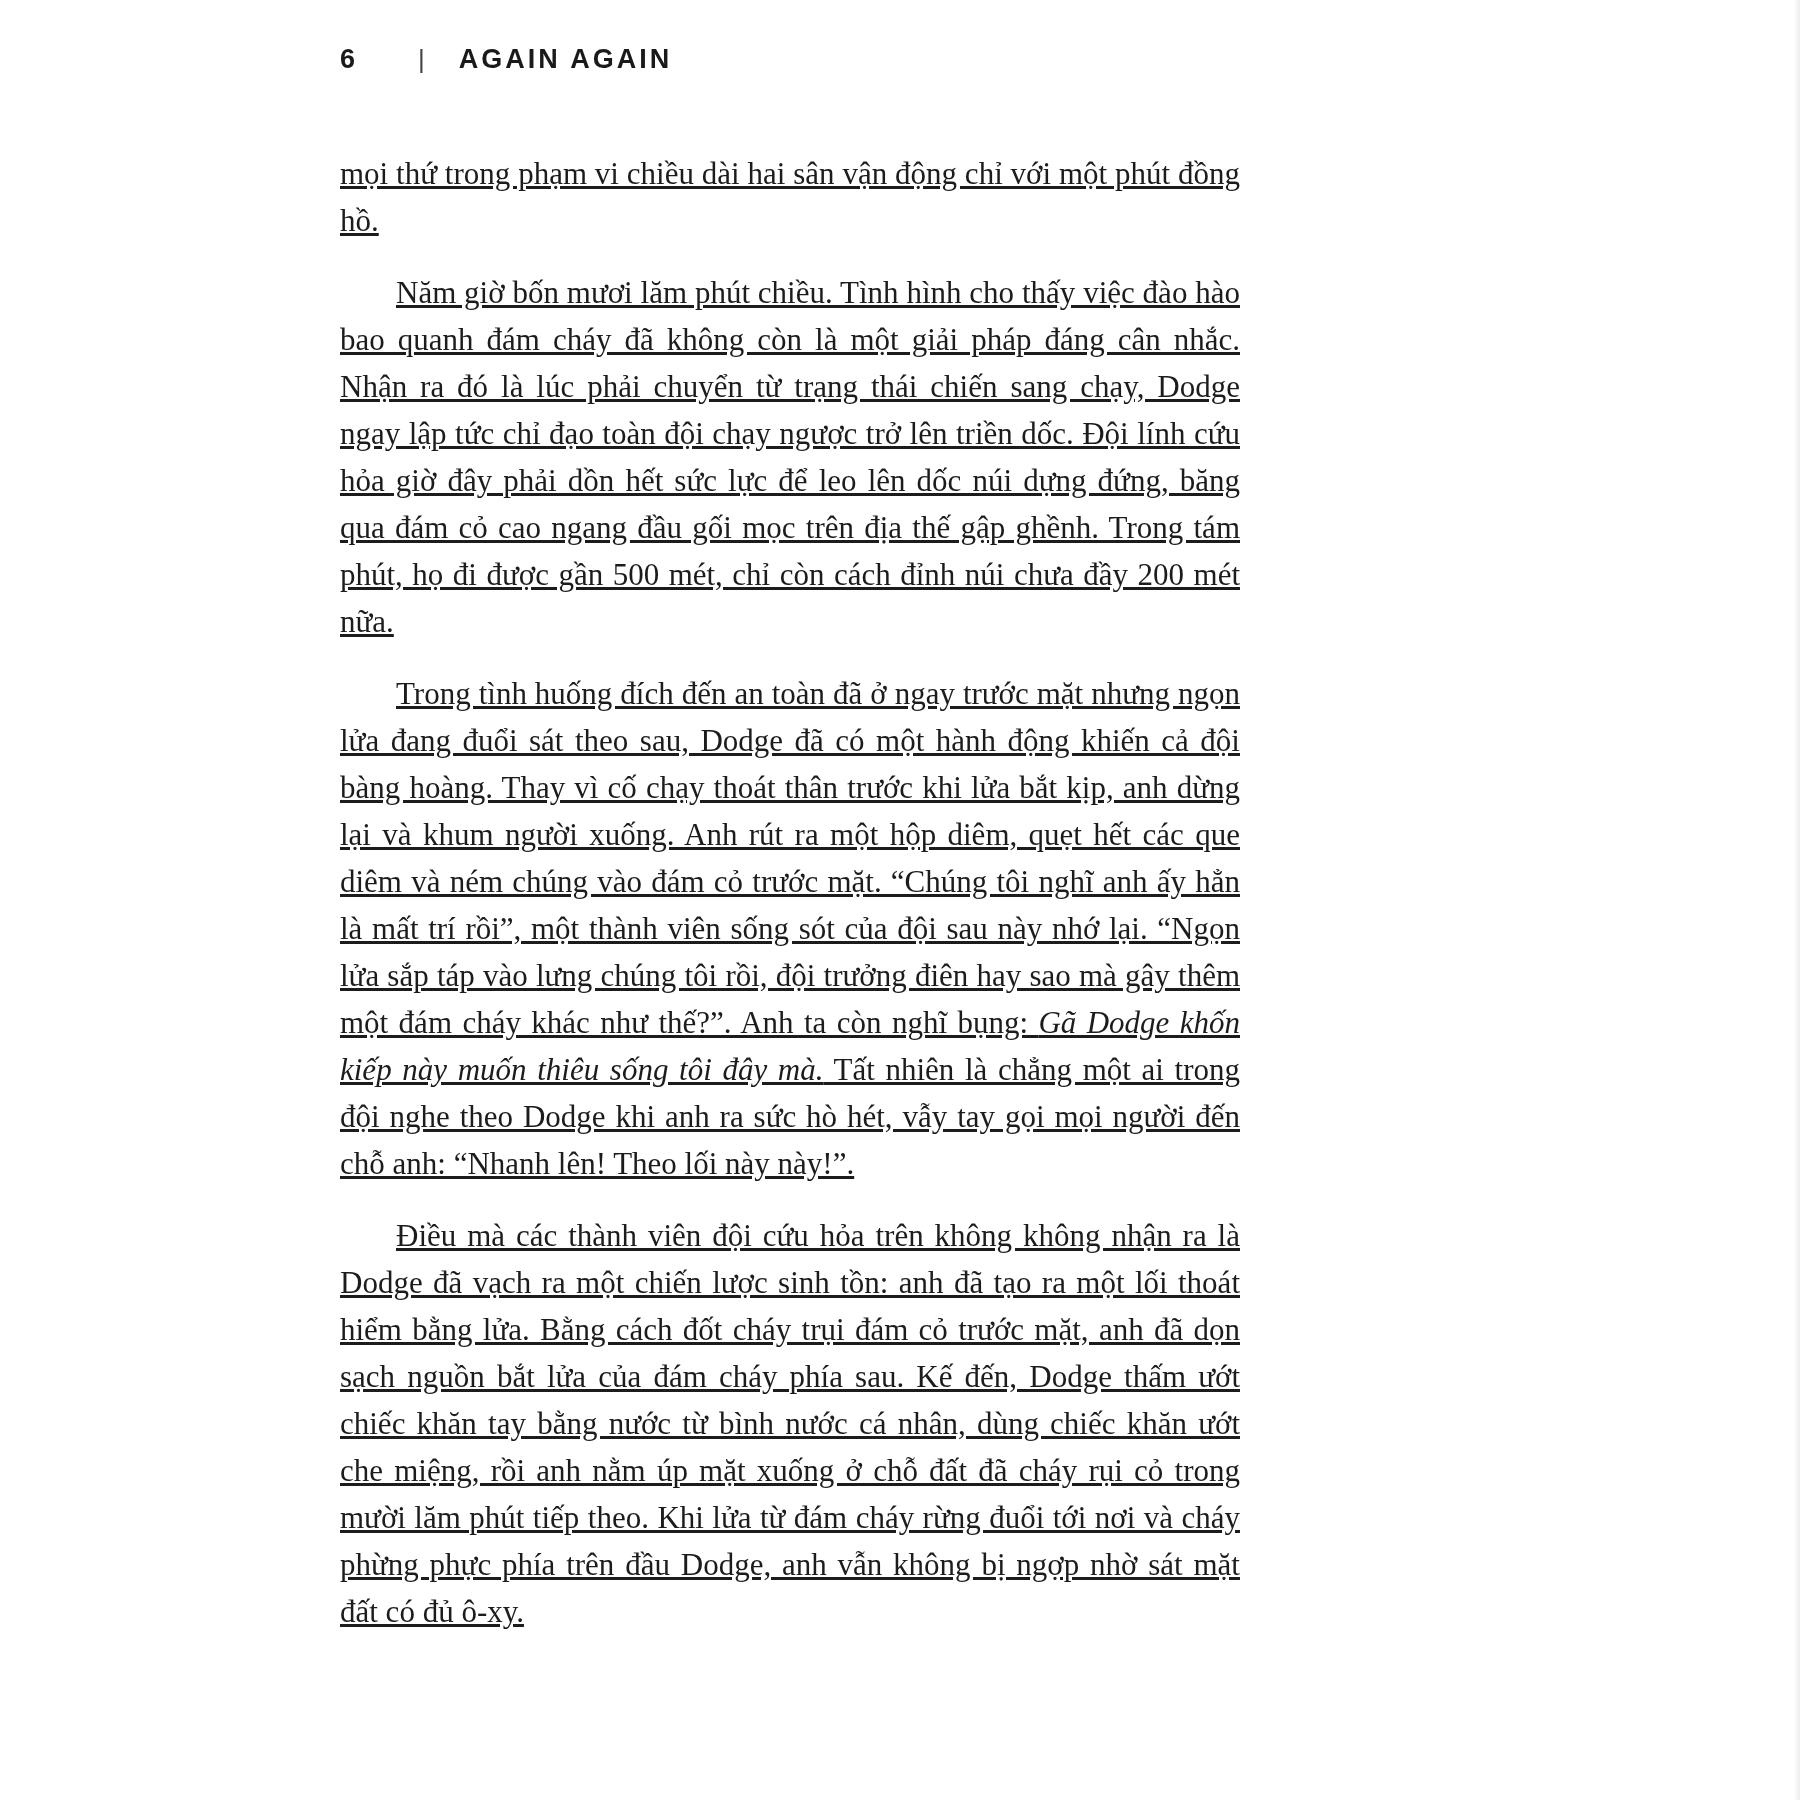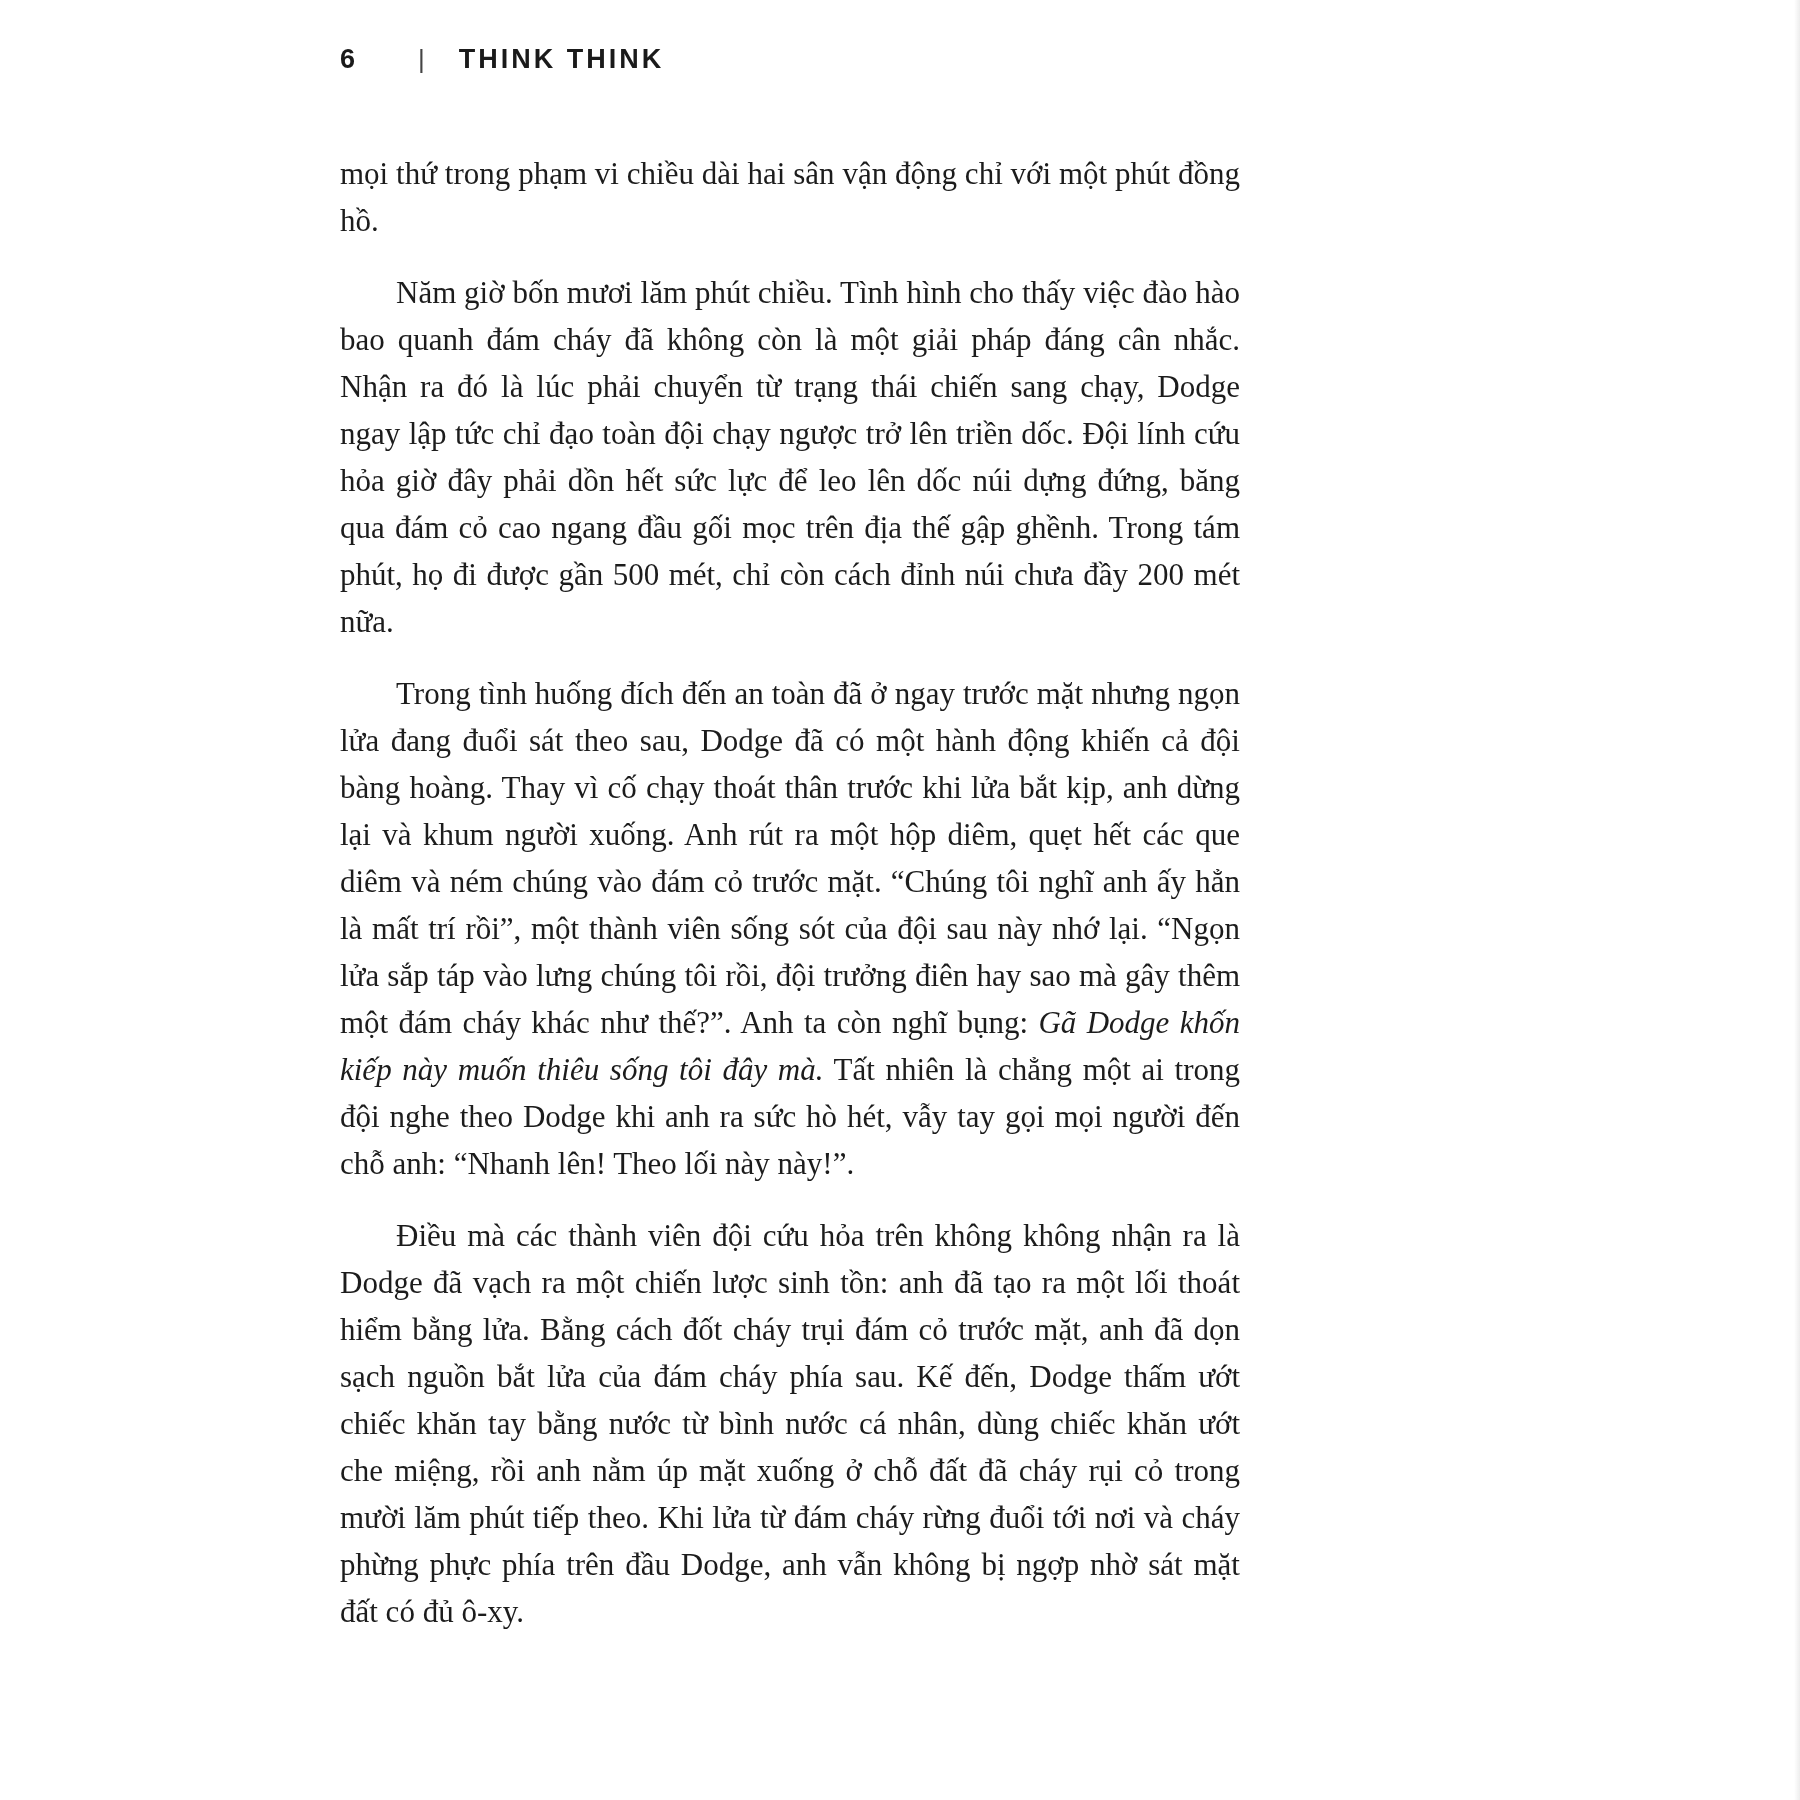--- a/index.html
+++ b/index.html
@@ -53,36 +53,37 @@
     width: 900px;
     font-family: "Liberation Serif", serif;
     font-size: 31px;
     line-height: 47px;
     color: #1c1c1c;
     text-align: justify;
   }
   .page-body p.para {
     margin: 0 0 25px 0;
     padding: 0;
+    text-decoration: underline;
   }
   .page-body p.para.indent {
     text-indent: 56px;
   }
   .page-body .italic {
     font-style: italic;
   }
 </style>
 </head>
 <body>
 
 <div class="page">
   <header class="running-header">
     <span class="page-num">6</span>
     <span class="sep">|</span>
-    <span class="book-title">THINK THINK</span>
+    <span class="book-title">AGAIN AGAIN</span>
   </header>
 
   <main class="page-body">
       <p class="para"><span>mọi thứ trong phạm vi chiều dài hai sân vận động chỉ với một phút đồng hồ.</span></p>
       <p class="para indent"><span>Năm giờ bốn mươi lăm phút chiều. Tình hình cho thấy việc đào hào bao quanh đám cháy đã không còn là một giải pháp đáng cân nhắc. Nhận ra đó là lúc phải chuyển từ trạng thái chiến sang chạy, Dodge ngay lập tức chỉ đạo toàn đội chạy ngược trở lên triền dốc. Đội lính cứu hỏa giờ đây phải dồn hết sức lực để leo lên dốc núi dựng đứng, băng qua đám cỏ cao ngang đầu gối mọc trên địa thế gập ghềnh. Trong tám phút, họ đi được gần 500 mét, chỉ còn cách đỉnh núi chưa đầy 200 mét nữa.</span></p>
       <p class="para indent"><span>Trong tình huống đích đến an toàn đã ở ngay trước mặt nhưng ngọn lửa đang đuổi sát theo sau, Dodge đã có một hành động khiến cả đội bàng hoàng. Thay vì cố chạy thoát thân trước khi lửa bắt kịp, anh dừng lại và khum người xuống. Anh rút ra một hộp diêm, quẹt hết các que diêm và ném chúng vào đám cỏ trước mặt. “Chúng tôi nghĩ anh ấy hẳn là mất trí rồi”, một thành viên sống sót của đội sau này nhớ lại. “Ngọn lửa sắp táp vào lưng chúng tôi rồi, đội trưởng điên hay sao mà gây thêm một đám cháy khác như thế?”. Anh ta còn nghĩ bụng: </span><span class="italic">Gã Dodge khốn kiếp này muốn thiêu sống tôi đây mà.</span><span> Tất nhiên là chẳng một ai trong đội nghe theo Dodge khi anh ra sức hò hét, vẫy tay gọi mọi người đến chỗ anh: “Nhanh lên! Theo lối này này!”.</span></p>
       <p class="para indent"><span>Điều mà các thành viên đội cứu hỏa trên không không nhận ra là Dodge đã vạch ra một chiến lược sinh tồn: anh đã tạo ra một lối thoát hiểm bằng lửa. Bằng cách đốt cháy trụi đám cỏ trước mặt, anh đã dọn sạch nguồn bắt lửa của đám cháy phía sau. Kế đến, Dodge thấm ướt chiếc khăn tay bằng nước từ bình nước cá nhân, dùng chiếc khăn ướt che miệng, rồi anh nằm úp mặt xuống ở chỗ đất đã cháy rụi cỏ trong mười lăm phút tiếp theo. Khi lửa từ đám cháy rừng đuổi tới nơi và cháy phừng phực phía trên đầu Dodge, anh vẫn không bị ngợp nhờ sát mặt đất có đủ ô-xy.</span></p>
     </main>
 
   <div class="page-edge"></div>

